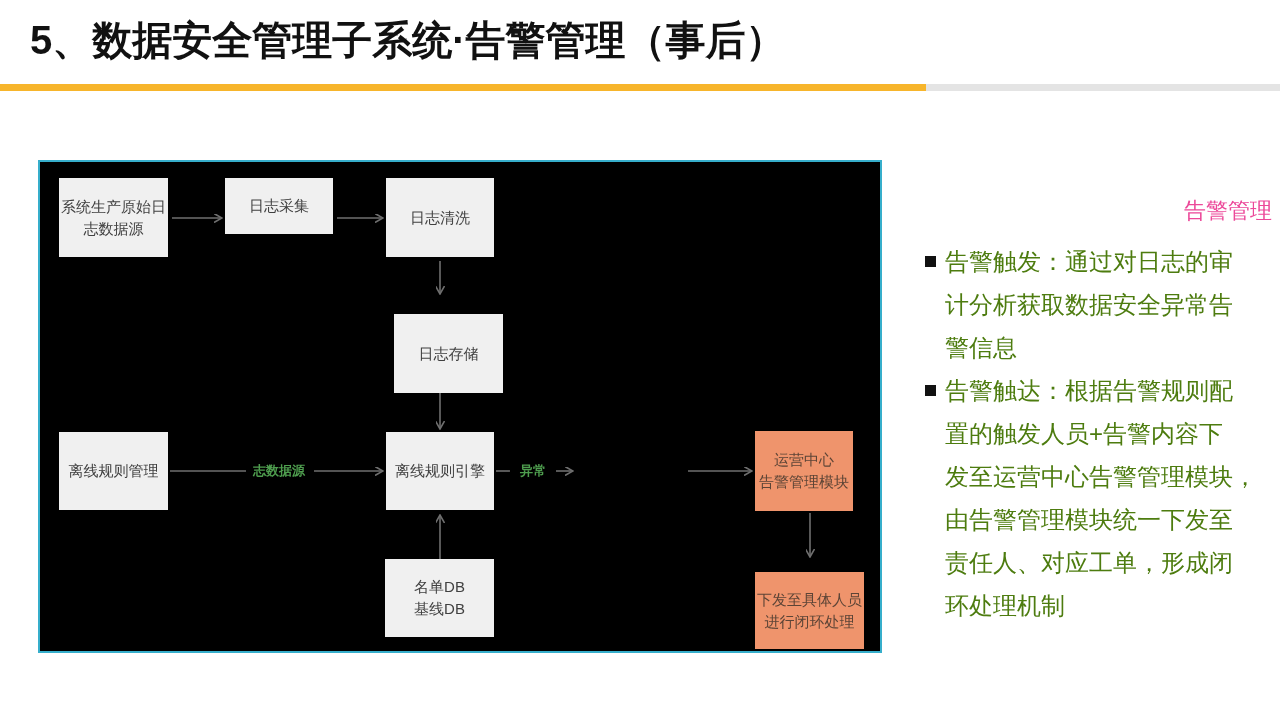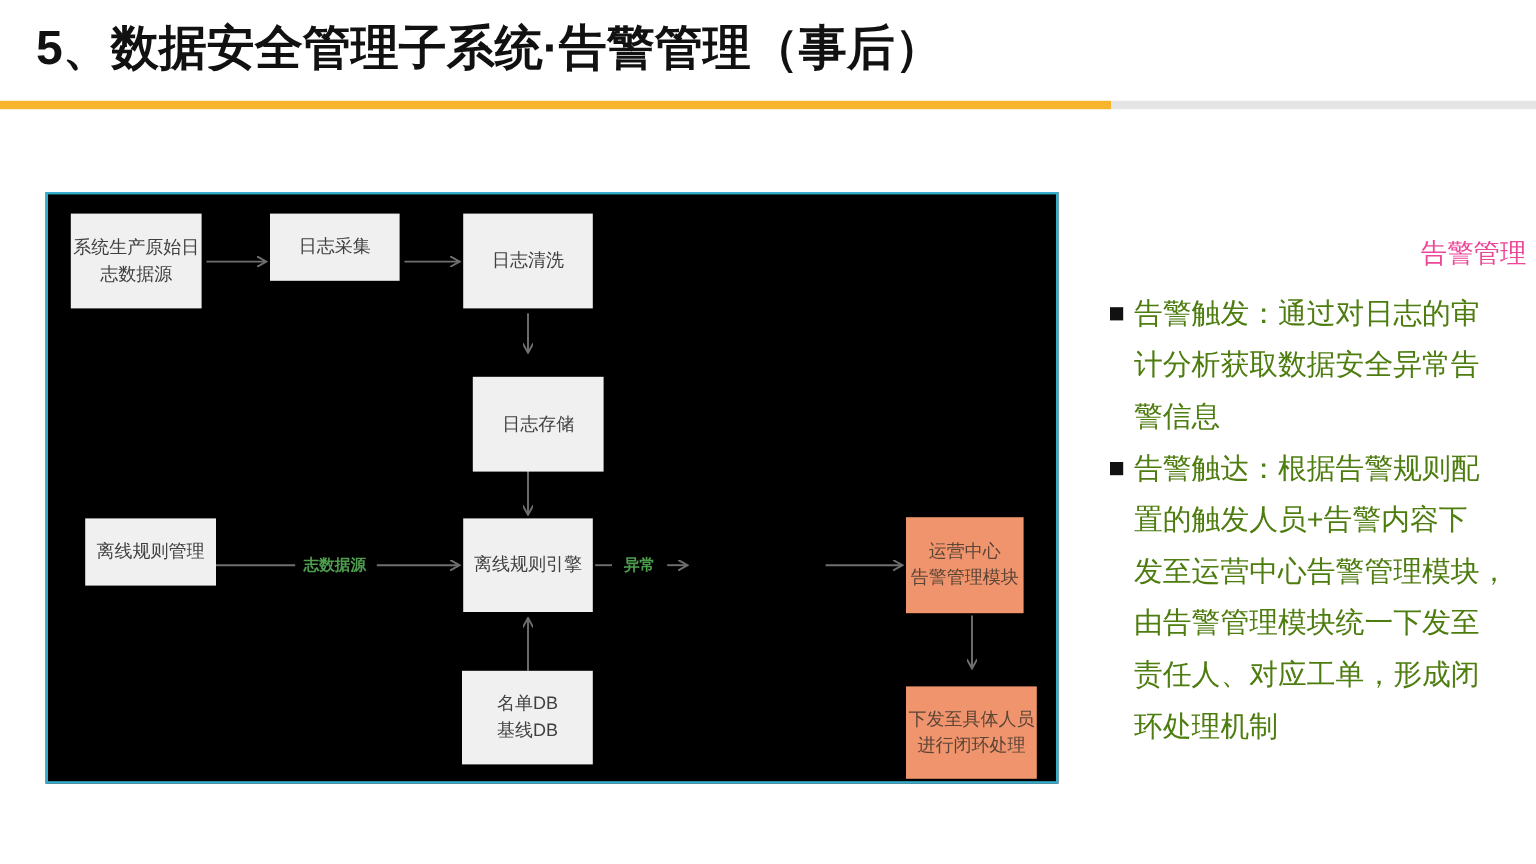--- a/index.html
+++ b/index.html
@@ -96,21 +96,21 @@
         <path d="M770,351 L770,394" marker-end="url(#ah)"></path>
         <path d="M400,397 L400,354" marker-end="url(#ah)"></path>
       </g>
     </svg>
 
     <div class="node" style="left:19px;  top:16px;  width:109px; height:79px;">系统生产原始日
 志数据源</div>
     <div class="node" style="left:185px; top:16px;  width:108px; height:56px;">日志采集</div>
     <div class="node" style="left:346px; top:16px;  width:108px; height:79px;">日志清洗</div>
     <div class="node" style="left:354px; top:135px; width:109px; height:79px;margin-top:17px;">日志存储</div>
-    <div class="node" style="left:31px;  top:270px; width:109px; height:56px;">离线规则管理</div>
+    <div class="node" style="left:19px;  top:270px; width:109px; height:78px;">离线规则管理</div>
     <div class="node" style="left:346px; top:270px; width:108px; height:78px;">离线规则引擎</div>
     <div class="node orange" style="left:715px; top:269px; width:98px; height:80px;">运营中心
 告警管理模块</div>
     <div class="node" style="left:345px; top:397px; width:109px; height:78px;">名单DB
 基线DB</div>
     <div class="node orange" style="left:715px; top:410px; width:109px; height:77px;">下发至具体人员
 进行闭环处理</div>
 
     <div class="edge-label" style="left:213px; top:300px;">志数据源</div>
     <div class="edge-label" style="left:480px; top:300px;">异常</div>

